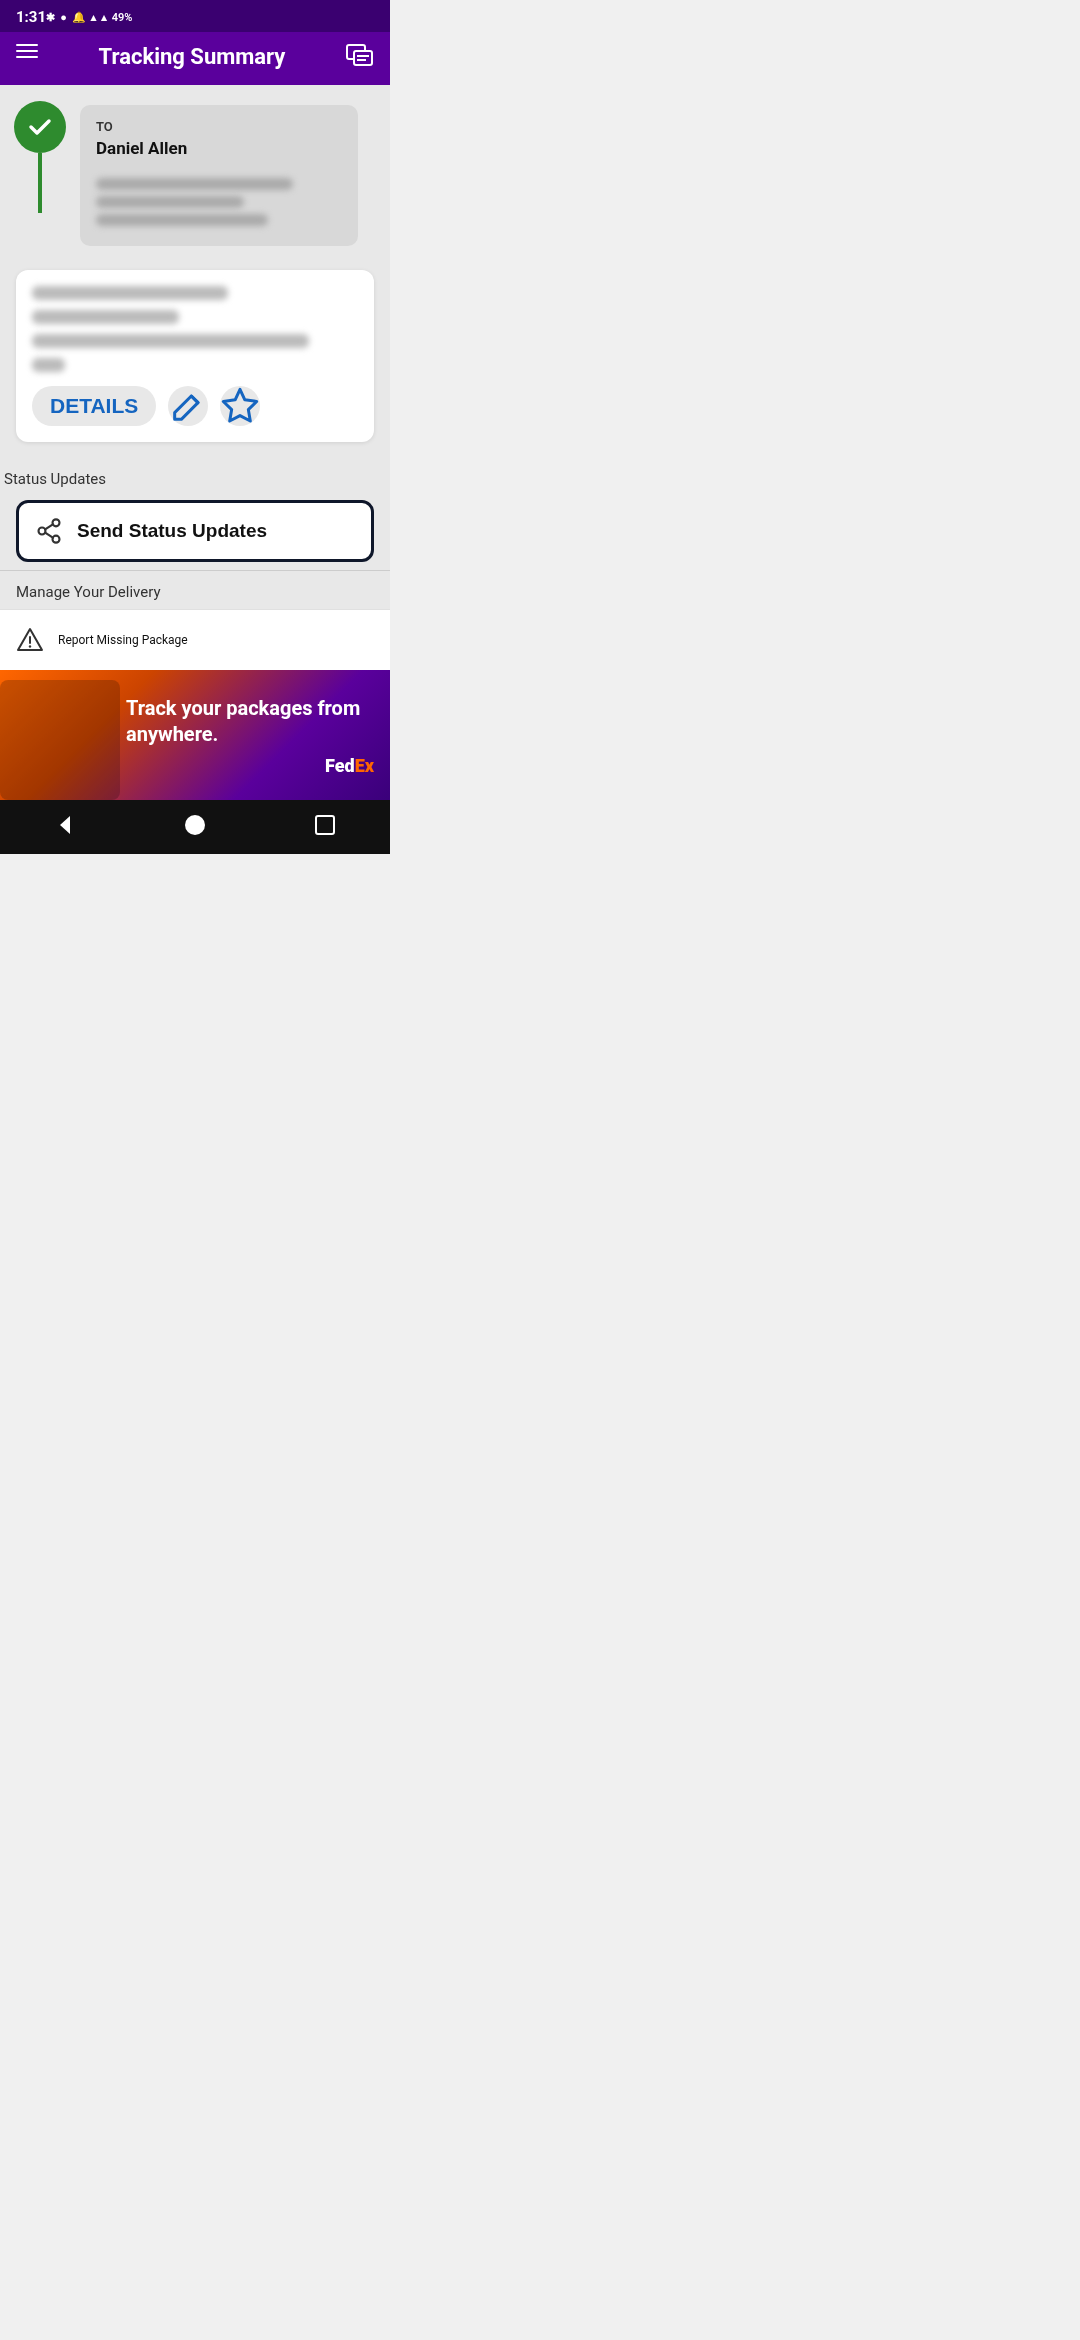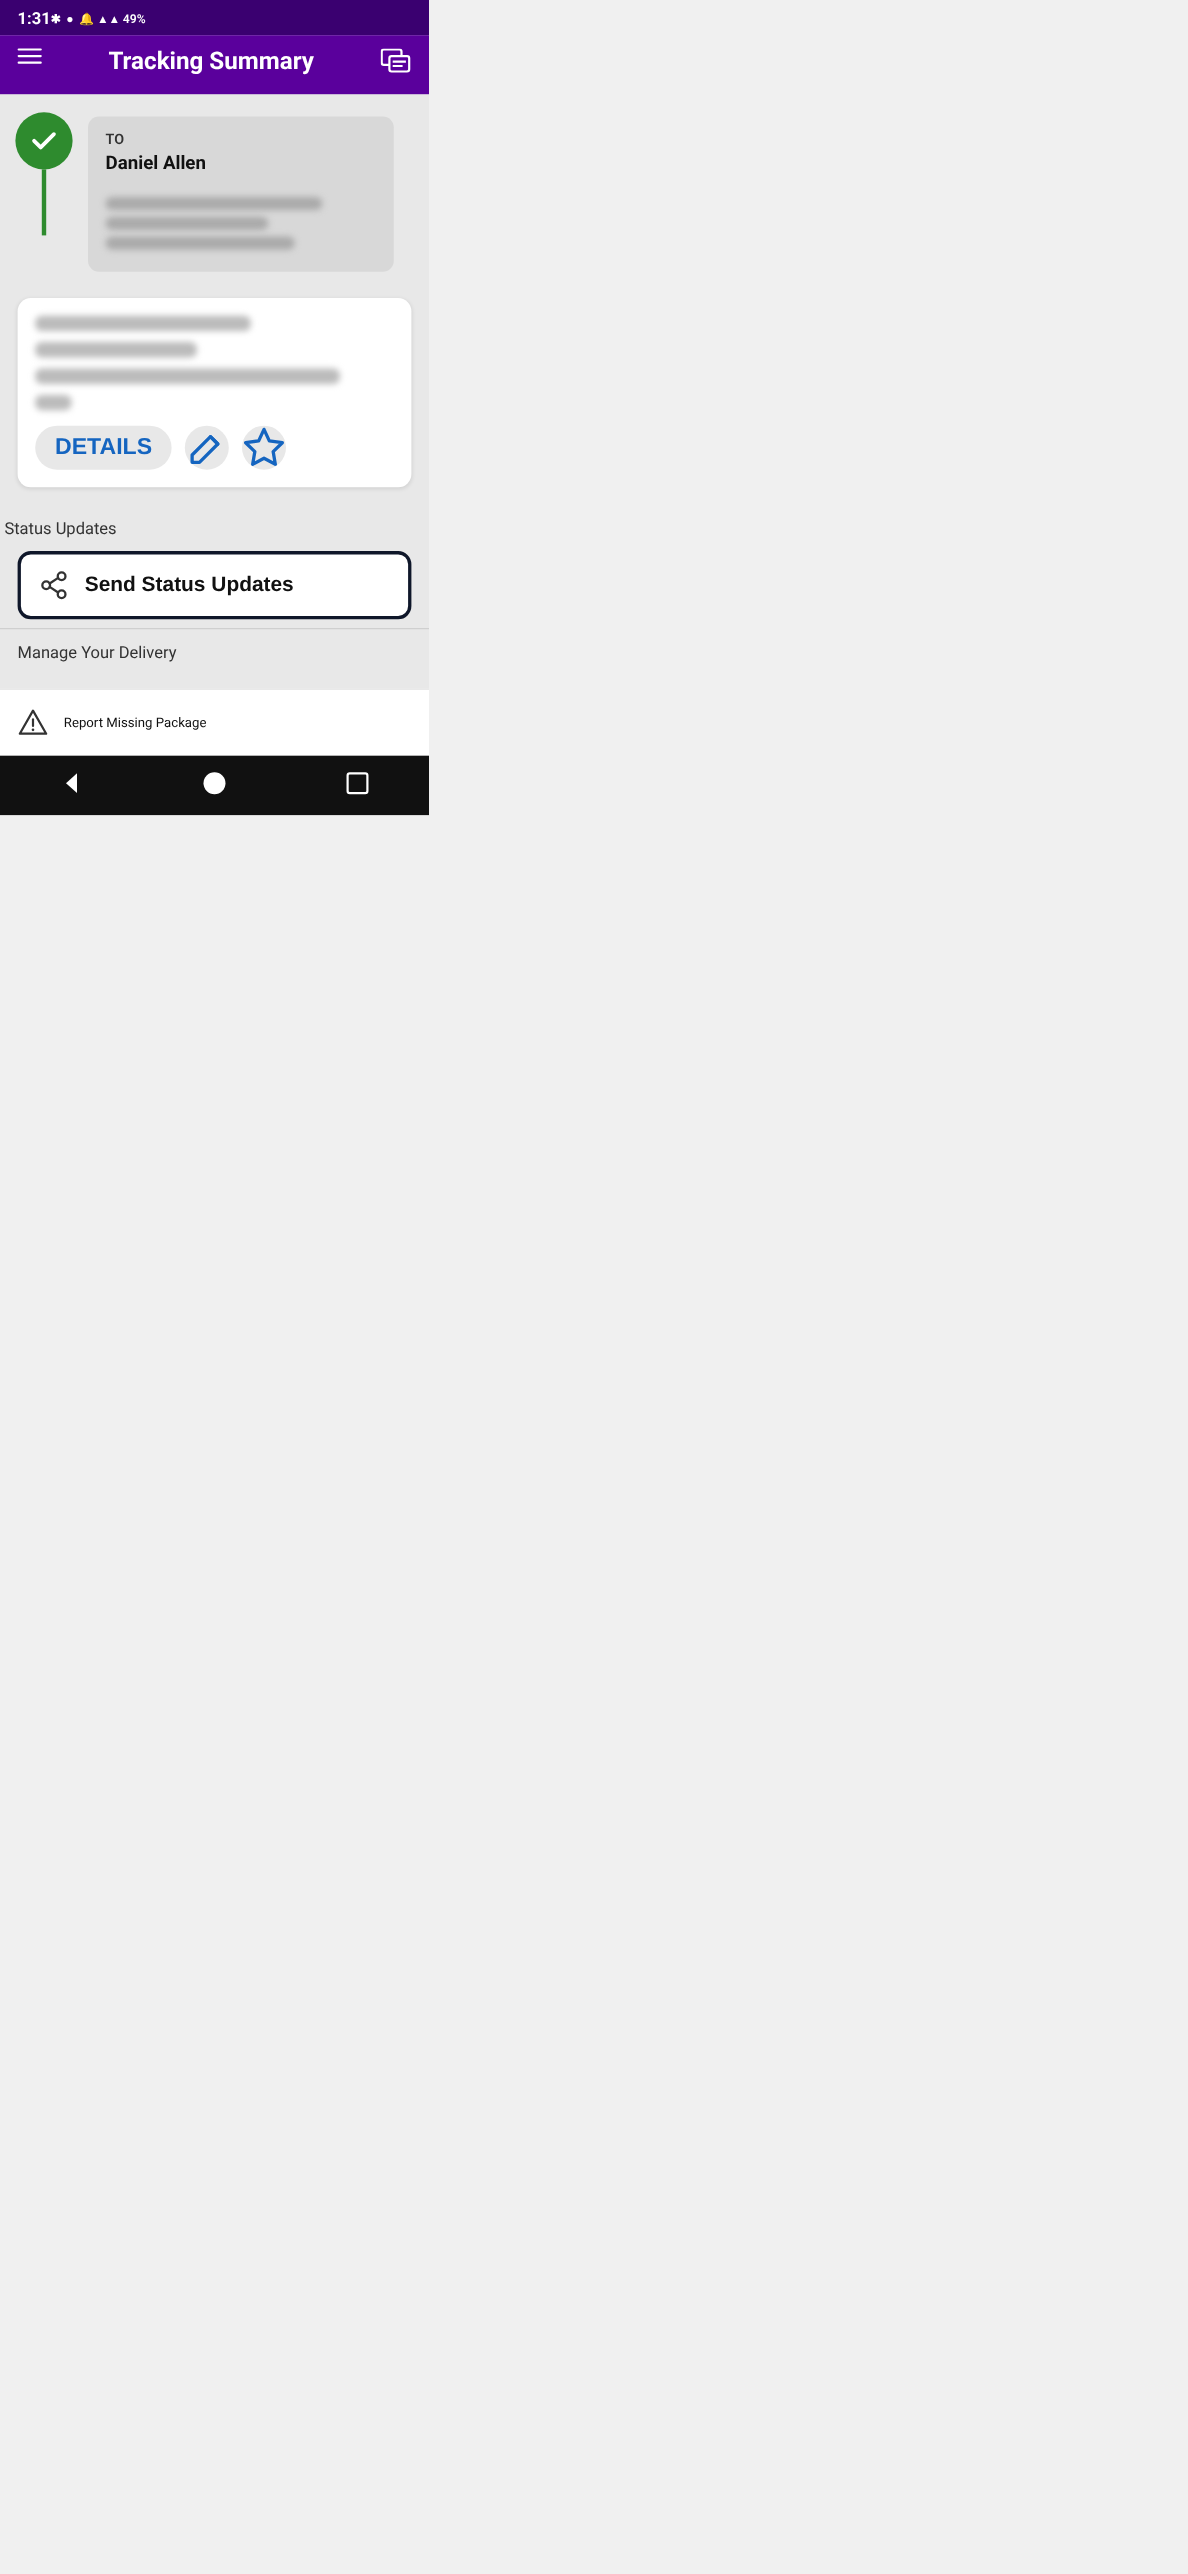--- a/index.html
+++ b/index.html
@@ -220,21 +220,21 @@
     }
 
     .send-status-label {
       font-size: 19px;
       font-weight: 700;
       color: #111;
     }
 
     
     .manage-section {
-      padding: 12px 16px 24px;
+      padding: 12px 16px 8px;
       font-size: 15px;
       color: #333;
       background: #e8e8e8;
       border-top: 1px solid #ccc;
     }
 
     
     .report-missing {
       background: white;
       padding: 16px;
@@ -417,20 +417,29 @@
 
   <div class="report-missing">
     <svg class="warning-icon" viewBox="0 0 28 28" fill="none" xmlns="http://www.w3.org/2000/svg">
       <path d="M14 3L26 24H2L14 3z" stroke="#333" stroke-width="2" fill="none" stroke-linejoin="round"></path>
       <line x1="14" y1="11" x2="14" y2="17" stroke="#333" stroke-width="2" stroke-linecap="round"></line>
       <circle cx="14" cy="20.5" r="1.2" fill="#333"></circle>
     </svg>
     <span class="report-label">Report Missing Package</span>
   </div>
 
+  <div class="ad-banner">
+    <div class="phone-mockup"></div>
+    <div class="ad-banner-content" style="margin-left: 110px;">
+      <div class="ad-text">Track your packages from anywhere.</div>
+      <div class="fedex-logo">
+        Fed<span class="ex">Ex</span>
+      </div>
+    </div>
+  </div>
 
 </div>
 
 <div class="nav-bar">
   <button class="nav-btn">
     <svg class="nav-icon" viewBox="0 0 26 26" fill="none" xmlns="http://www.w3.org/2000/svg">
       <polygon points="18,4 8,13 18,22" fill="white"></polygon>
     </svg>
   </button>
   <button class="nav-btn">

